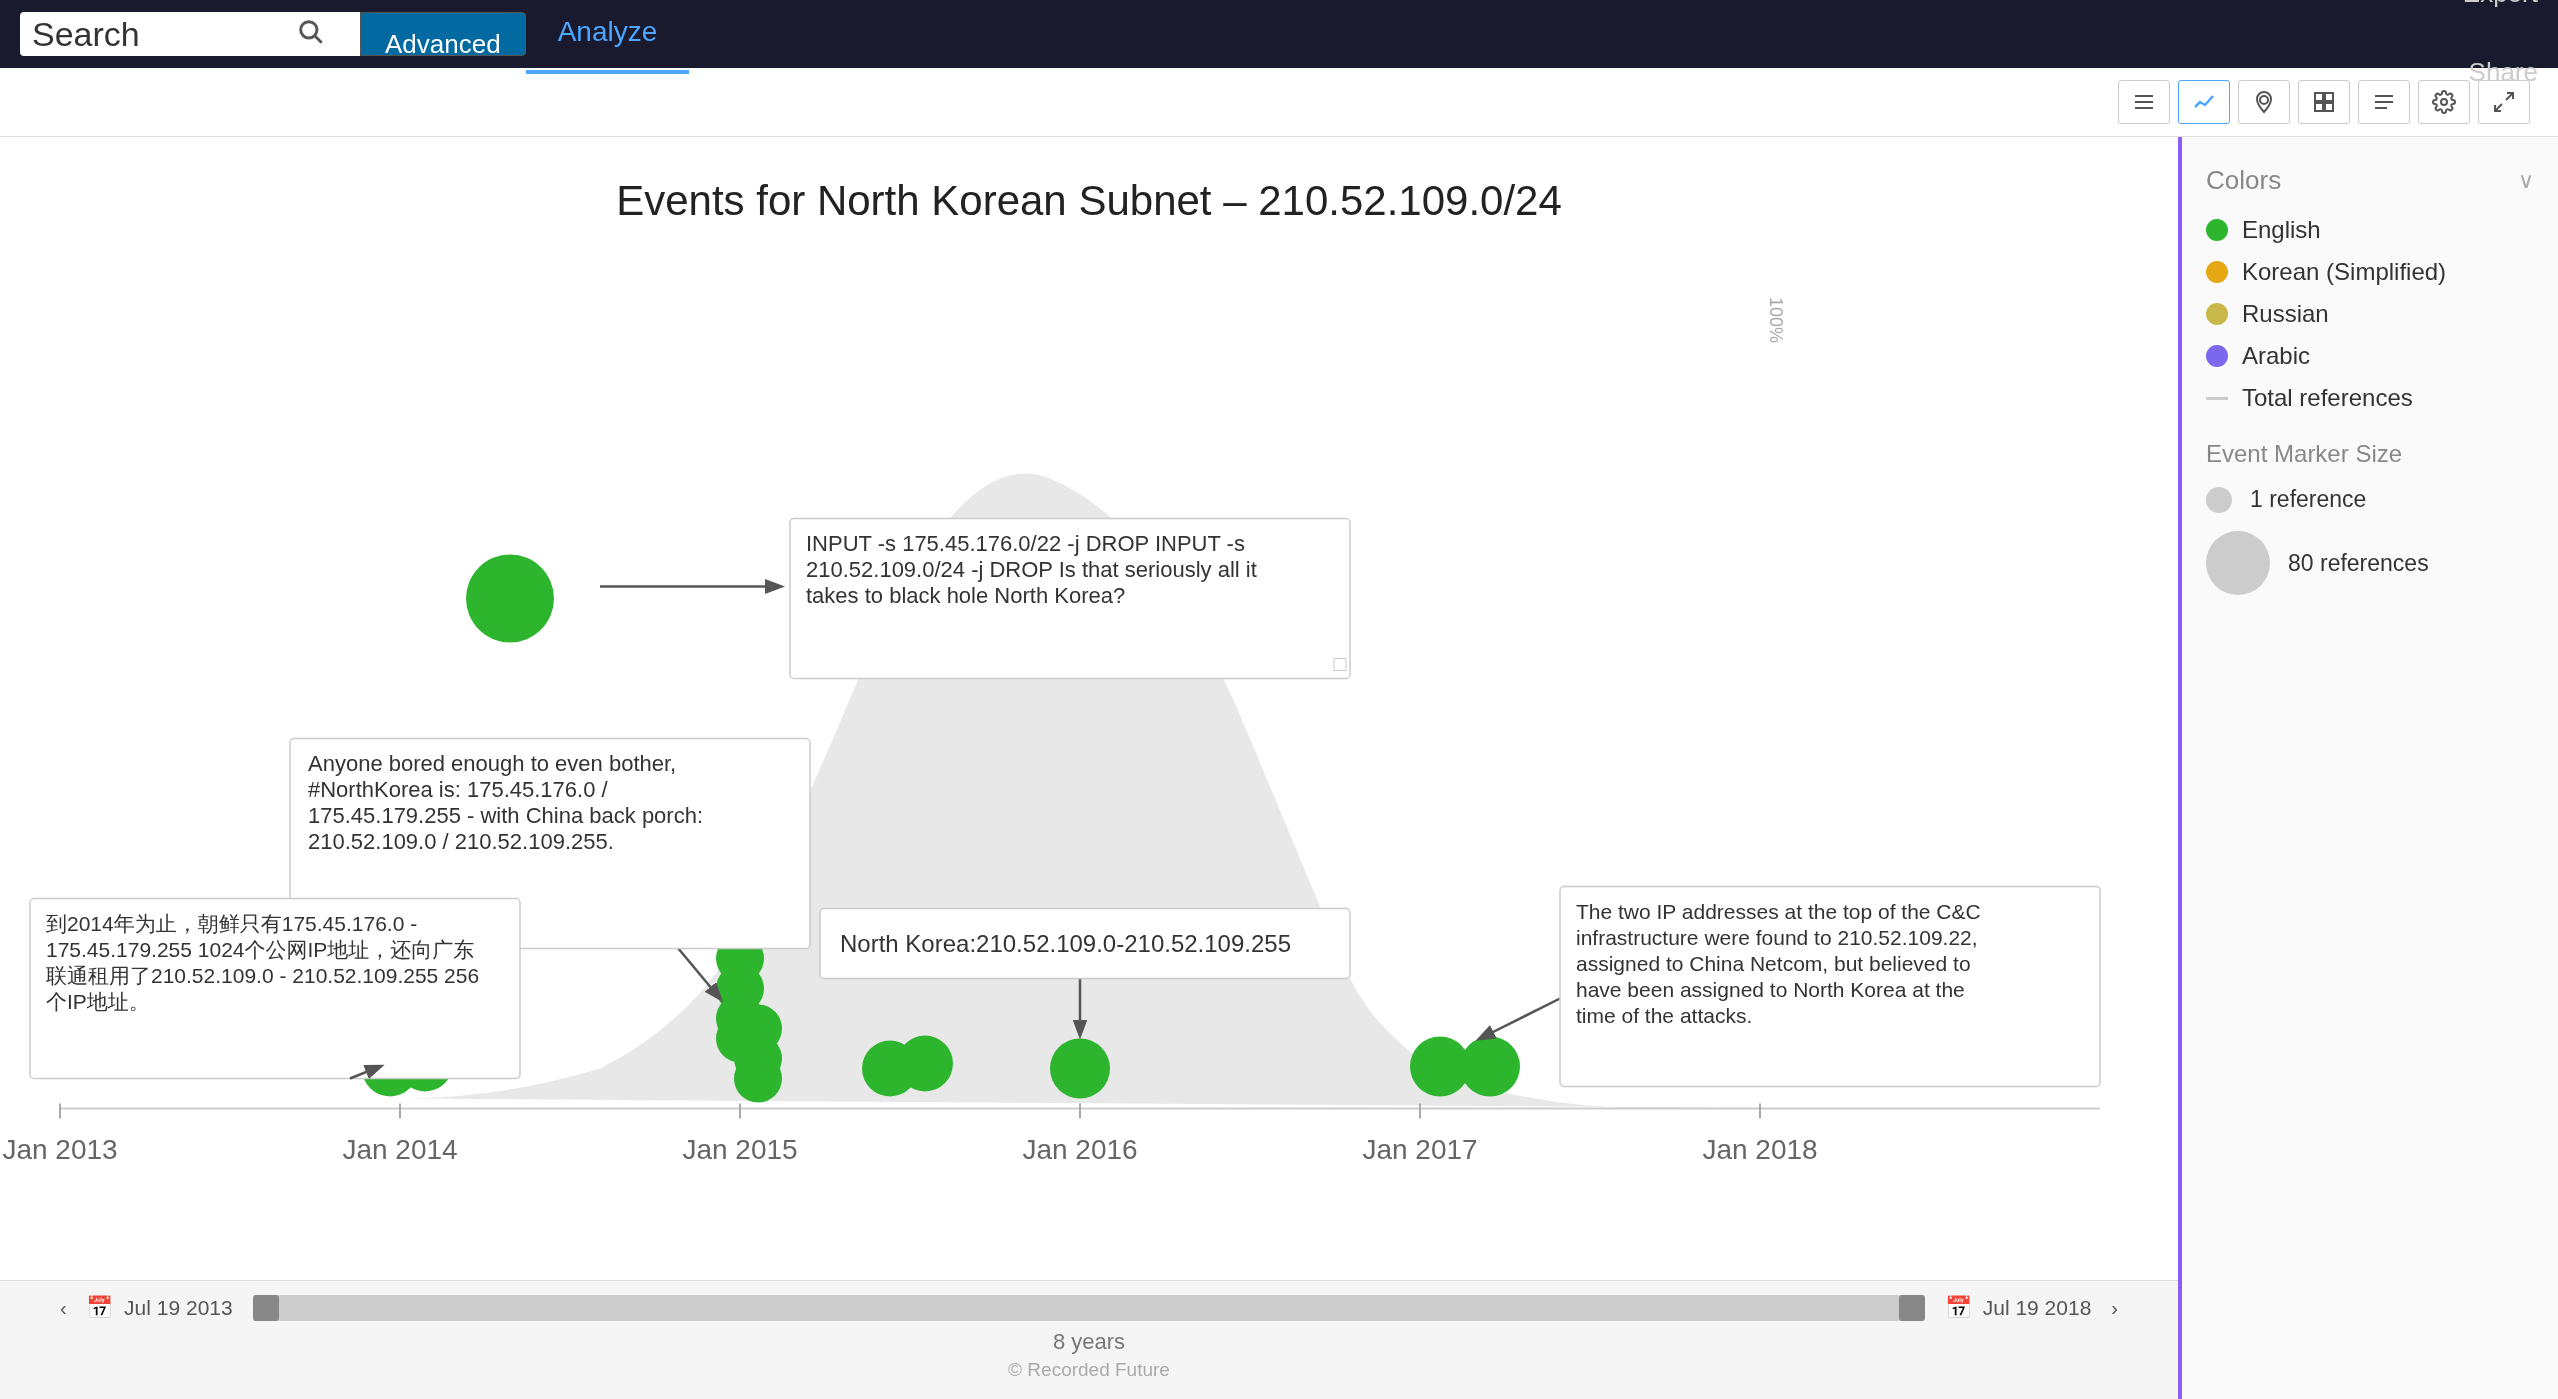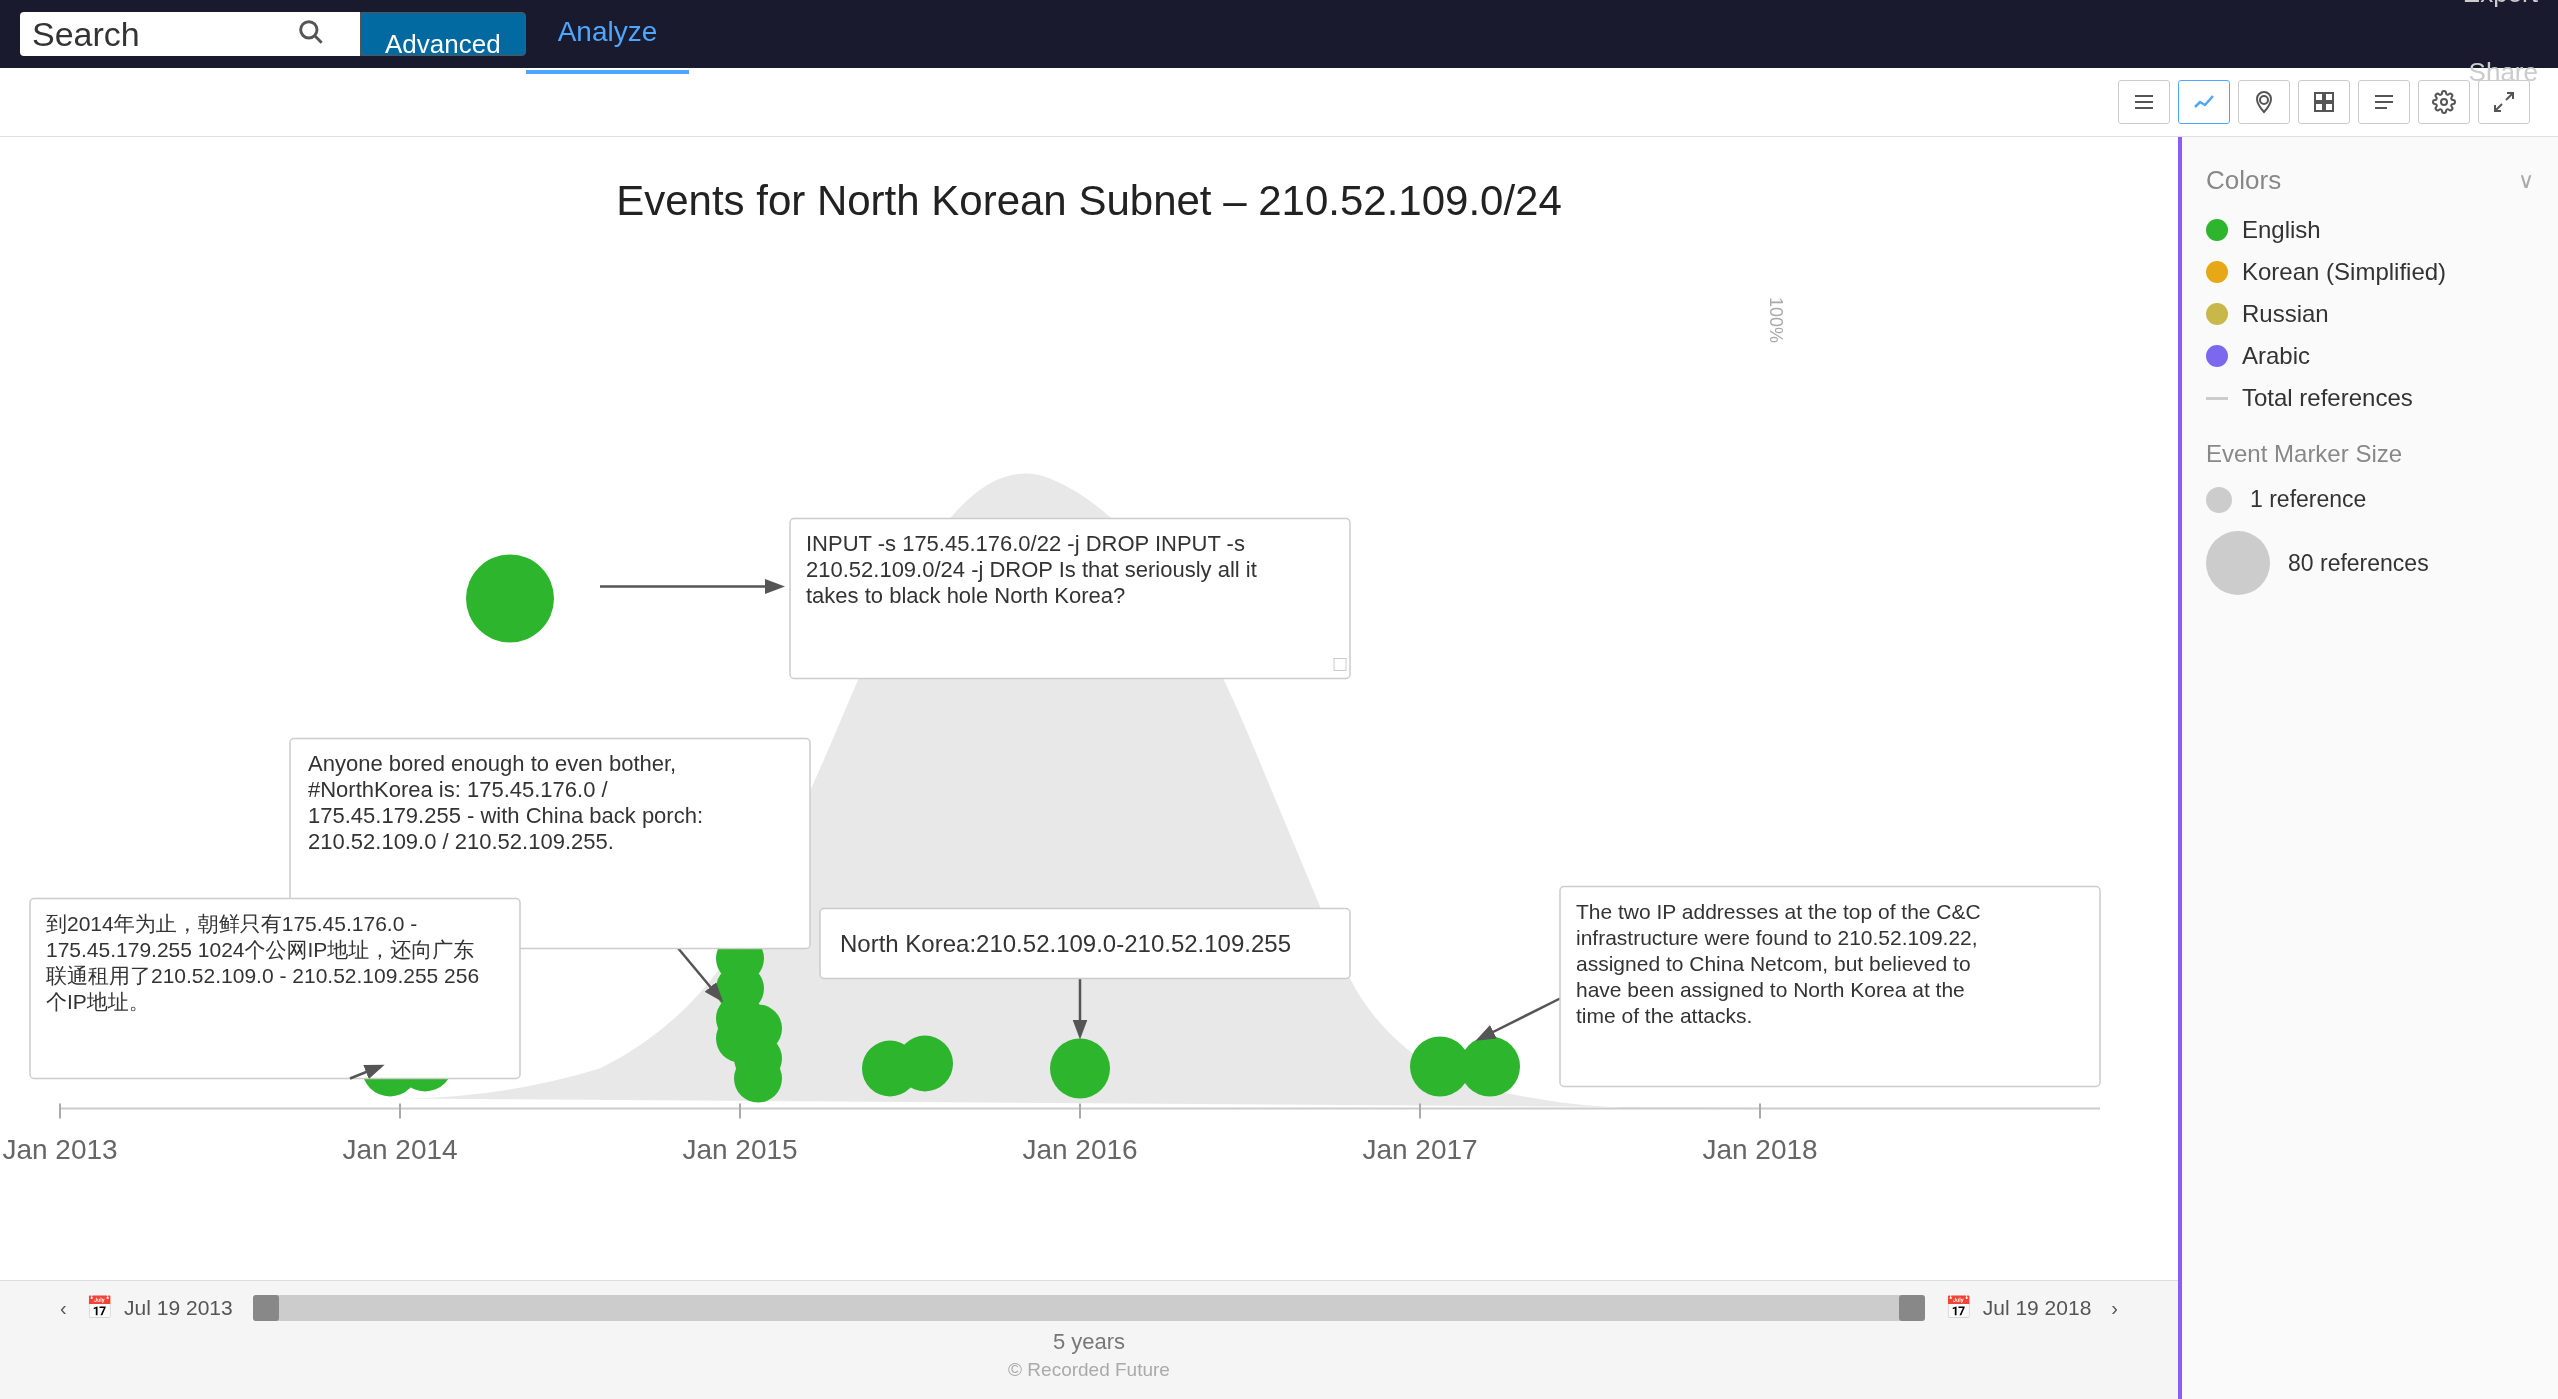--- a/index.html
+++ b/index.html
@@ -398,21 +398,21 @@
         <div style="flex:1; height:26px; background:#ccc; border-radius:4px; position:relative;">
           <div style="position:absolute; left:0; top:0; width:26px; height:26px; background:#888; border-radius:3px; cursor:pointer;"></div>
           <div style="position:absolute; right:0; top:0; width:26px; height:26px; background:#888; border-radius:3px; cursor:pointer;"></div>
         </div>
         <div style="display:flex; align-items:center; gap:10px; font-size:21px; color:#555;">
           <span style="font-size:22px;">📅</span>
           <span>Jul 19 2018</span>
         </div>
         <span style="font-size:20px; color:#555; cursor:pointer;">›</span>
       </div>
-      <div style="text-align:center; font-size:22px; color:#777; margin-top:8px;">5 years</div>
+      <div style="text-align:center; font-size:22px; color:#777; margin-top:8px;">8 years</div>
       <div style="text-align:center; font-size:19px; color:#aaa; margin-top:4px;">© Recorded Future</div>
     </div>
 
     <div style="position:absolute; right:392px; top:160px; font-size:18px; color:#aaa; writing-mode:vertical-rl; text-orientation:mixed;">100%</div>
   </div>
 
   <div class="right-panel">
     <div class="panel-section-title">
       <span>Colors</span>
       <span class="chevron">∨</span>

